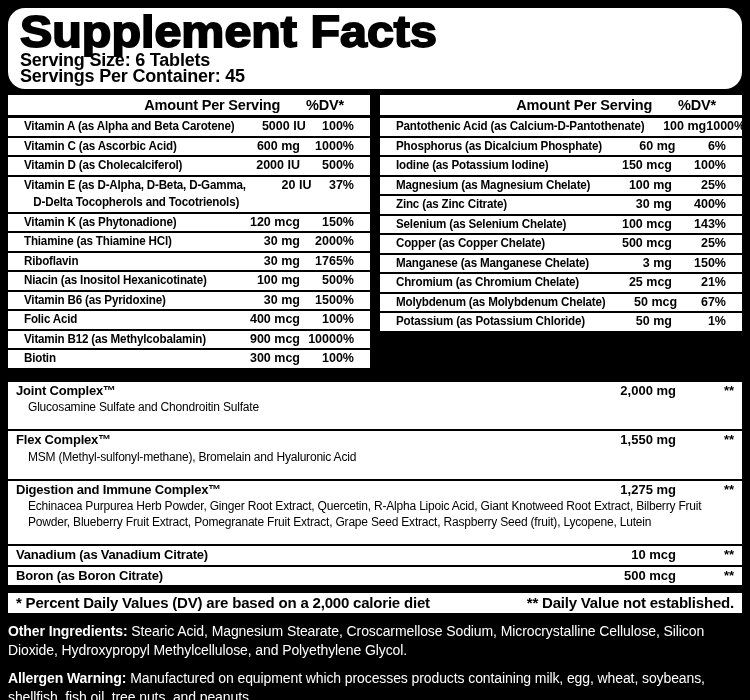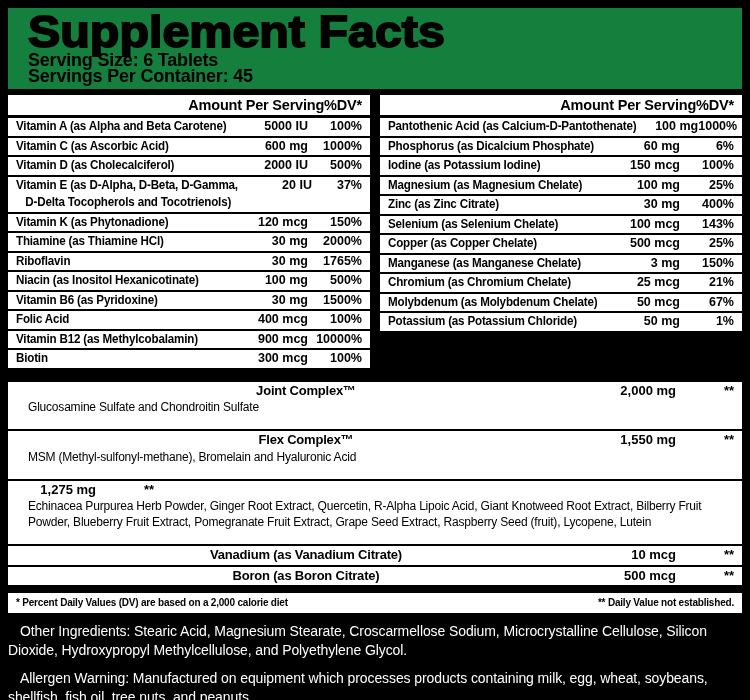--- a/index.html
+++ b/index.html
@@ -5,66 +5,66 @@
   html,body { margin:0; padding:0; }
   body {
     width:750px; height:700px; overflow:hidden;
     background:#000;
     font-family:"Liberation Sans", sans-serif;
     color:#000;
     -webkit-font-smoothing:antialiased;
   }
 
   
-  #title-panel { margin:8px 8px 0; padding:3px 20px 5px; background:#15803d; }
+  #title-panel { margin:8px 8px 0; padding:3px 12px 5px; background:#ffffff;border-radius:17px; }
   #title {
     font-weight:bold; font-size:44px; line-height:42px; white-space:nowrap;
     -webkit-text-stroke:1.8px #000; letter-spacing:0px;
     transform:scaleX(1.1); transform-origin:0 50%;
   }
   .serving-line { font-weight:bold; font-size:18px; line-height:15.5px; letter-spacing:-0.2px; }
 
   
   #cols { display:flex; gap:10px; margin:6px 8px 0; }
   .col { flex:1; min-width:0; }
   .hdr-band {
     background:#fff; height:20px; line-height:20px;
-    display:flex; justify-content:flex-end; gap:0;
-    padding:0 8px; font-weight:bold; font-size:14.5px; letter-spacing:-0.2px;
+    display:flex; justify-content:flex-end; gap:26px;
+    padding:0 26px; font-weight:bold; font-size:14.5px; letter-spacing:-0.2px;
     margin-bottom:3px;
   }
-  .nrow { background:#fff; margin-bottom:2px; padding:0 8px; }
+  .nrow { background:#fff; margin-bottom:2px; padding:0 16px; }
   .nline { display:flex; height:17.5px; line-height:17.5px; font-size:12.5px; font-weight:bold; }
   .nm {
     flex:1; white-space:nowrap; letter-spacing:-0.2px;
     transform:scaleX(0.93); transform-origin:0 50%;
   }
   .amt { width:62px; text-align:right; white-space:nowrap; }
   .dv  { width:54px; text-align:right; white-space:nowrap; }
   .cont-line .nm { padding-left:10px; }
 
   
   #complex-table { margin:12px 8px 0; }
   .crow { background:#fff; margin-bottom:2px; padding:1px 8px 1px 8px; }
   .cline { display:flex; height:16.5px; line-height:16.5px; font-size:13px; font-weight:bold; }
-  .cname { flex:1; white-space:nowrap; letter-spacing:-0.2px;text-align:center; }
+  .cname { flex:1; white-space:nowrap; letter-spacing:-0.2px; }
   .crow .amt { width:80px; }
   .crow .dv { width:58px; }
   .sub-line { font-size:12px; line-height:16px; font-weight:400; letter-spacing:-0.2px; padding:0 4px 13px 12px; }
 
   
   #footnote-bar {
     margin:8px 8px 0; background:#fff; height:20px; line-height:20px;
     display:flex; justify-content:space-between; padding:0 8px;
-    font-size:10px; font-weight:bold; letter-spacing:-0.2px;align-items:center;
+    font-size:15px; font-weight:bold; letter-spacing:-0.2px;align-items:center;
   }
 
   
   .note { color:#fff; margin:9px 10px 0 8px; font-size:14px; line-height:19px; letter-spacing:-0.1px; }
-  .note .lbl { font-weight:normal;margin-left:12px; }
+  .note .lbl { font-weight:bold; }
 </style>
 </head>
 <body style="background: rgb(0, 0, 0);">
 
 <div>
 
   <div id="title-panel">
     <div id="title">Supplement Facts</div>
     <div class="serving-line">Serving Size: 6 Tablets</div>
     <div class="serving-line">Servings Per Container: 45</div>
@@ -311,20 +311,21 @@
     <div class="cline">
       <span class="cname">Flex Complex™</span>
       <span class="amt">1,550 mg</span>
       <span class="dv">**</span>
     </div>
     <div class="sub-line">MSM (Methyl-sulfonyl-methane), Bromelain and Hyaluronic Acid</div>
   </div>
 
   <div class="crow">
     <div class="cline">
+      <span class="cname">Digestion and Immune Complex™</span>
       <span class="amt">1,275 mg</span>
       <span class="dv">**</span>
     </div>
     <div class="sub-line">Echinacea Purpurea Herb Powder, Ginger Root Extract, Quercetin, R-Alpha Lipoic Acid, Giant Knotweed Root Extract, Bilberry Fruit Powder, Blueberry Fruit Extract, Pomegranate Fruit Extract, Grape Seed Extract, Raspberry Seed (fruit), Lycopene, Lutein</div>
   </div>
 
   <div class="crow">
     <div class="cline">
       <span class="cname">Vanadium (as Vanadium Citrate)</span>
       <span class="amt">10 mcg</span>

